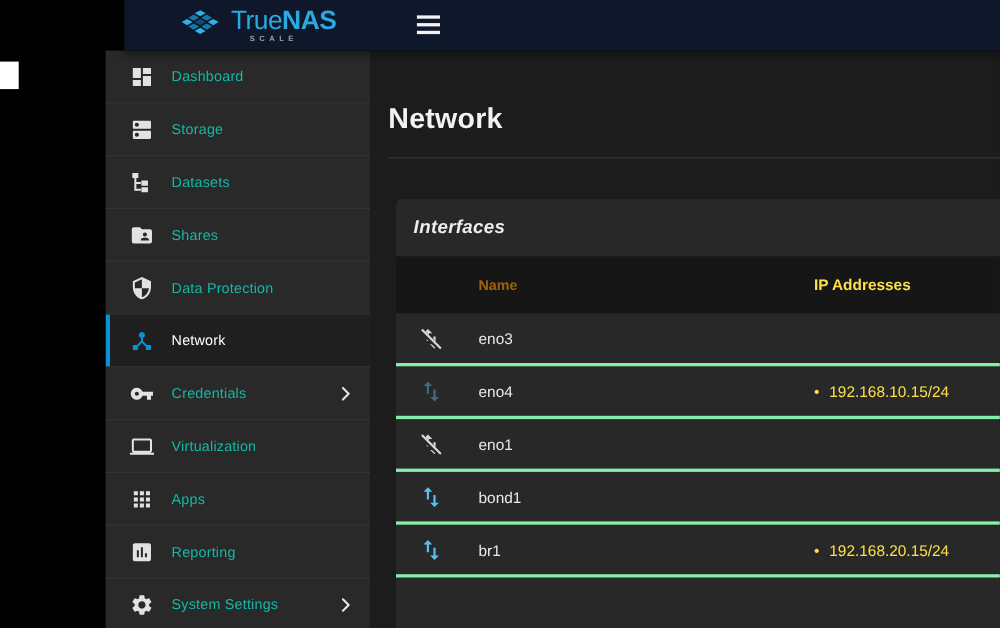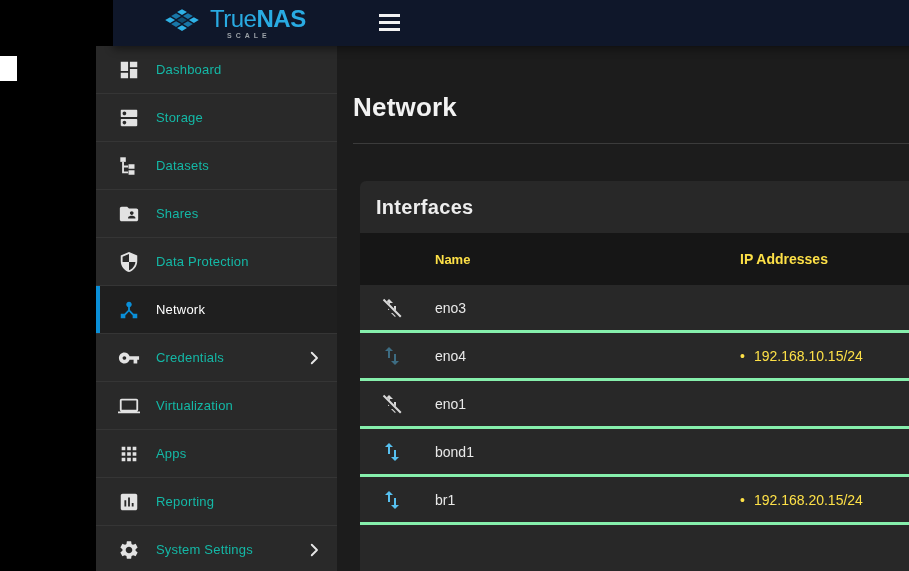--- a/index.html
+++ b/index.html
@@ -44,29 +44,29 @@
   .nav-item.active .nav-label { color:#ffffff; }
 
   
   .content { position:absolute; left:337px; top:46px; right:0; bottom:0; background:#1c1c1c; }
   .page-title { position:absolute; left:16px; top:47px; font-size:26px; line-height:28px; font-weight:700; color:#f2f2f2; letter-spacing:.2px; }
   .title-divider { position:absolute; left:16px; right:0; top:97px; height:1px; background:#3b3b3b; }
 
   .card { position:absolute; left:23px; top:135px; right:0; bottom:0; background:#282828;
     border-top-left-radius:6px; overflow:hidden; }
   .card-header { height:52px; display:flex; align-items:center; padding:0 16px; }
-  .card-title { font-size:20px; font-weight:700; color:#ededed; letter-spacing:.3px; }
+  .card-title { font-size:17px; font-weight:700; color:#ededed; letter-spacing:.3px;font-style:italic; }
 
   .thead { height:52px; background:#161616; display:flex; align-items:center;
     font-size:13px; font-weight:700; color:#dcdcdc; }
   .tr { height:48px; display:flex; align-items:center; border-bottom:3px solid #86efac; cursor:pointer; }
   .col-icon { width:24px; margin-left:20px; flex:0 0 24px; }
   .col-icon .if-icon svg { width:24px; height:24px; display:block; }
   .col-name { margin-left:31px; width:305px; font-size:14px; color:#e9e9e9; }
-  .thead .col-name { font-size:13px; color:#fde047; }
+  .thead .col-name { font-size:13px; color:#a16207; }
   .col-ip { flex:1; display:flex; align-items:center; gap:9px; font-size:14px; color:#fde047; }
   .if-icon.up { color:var(--arrow-blue); }
   .if-icon.up.dim { opacity:.45; }
   .if-icon.down { color:#d9d9d9; }
   .ip-bullet { font-size:14px; line-height:14px; }
 </style>
 </head>
 <body>
 
 <div class="screen">

